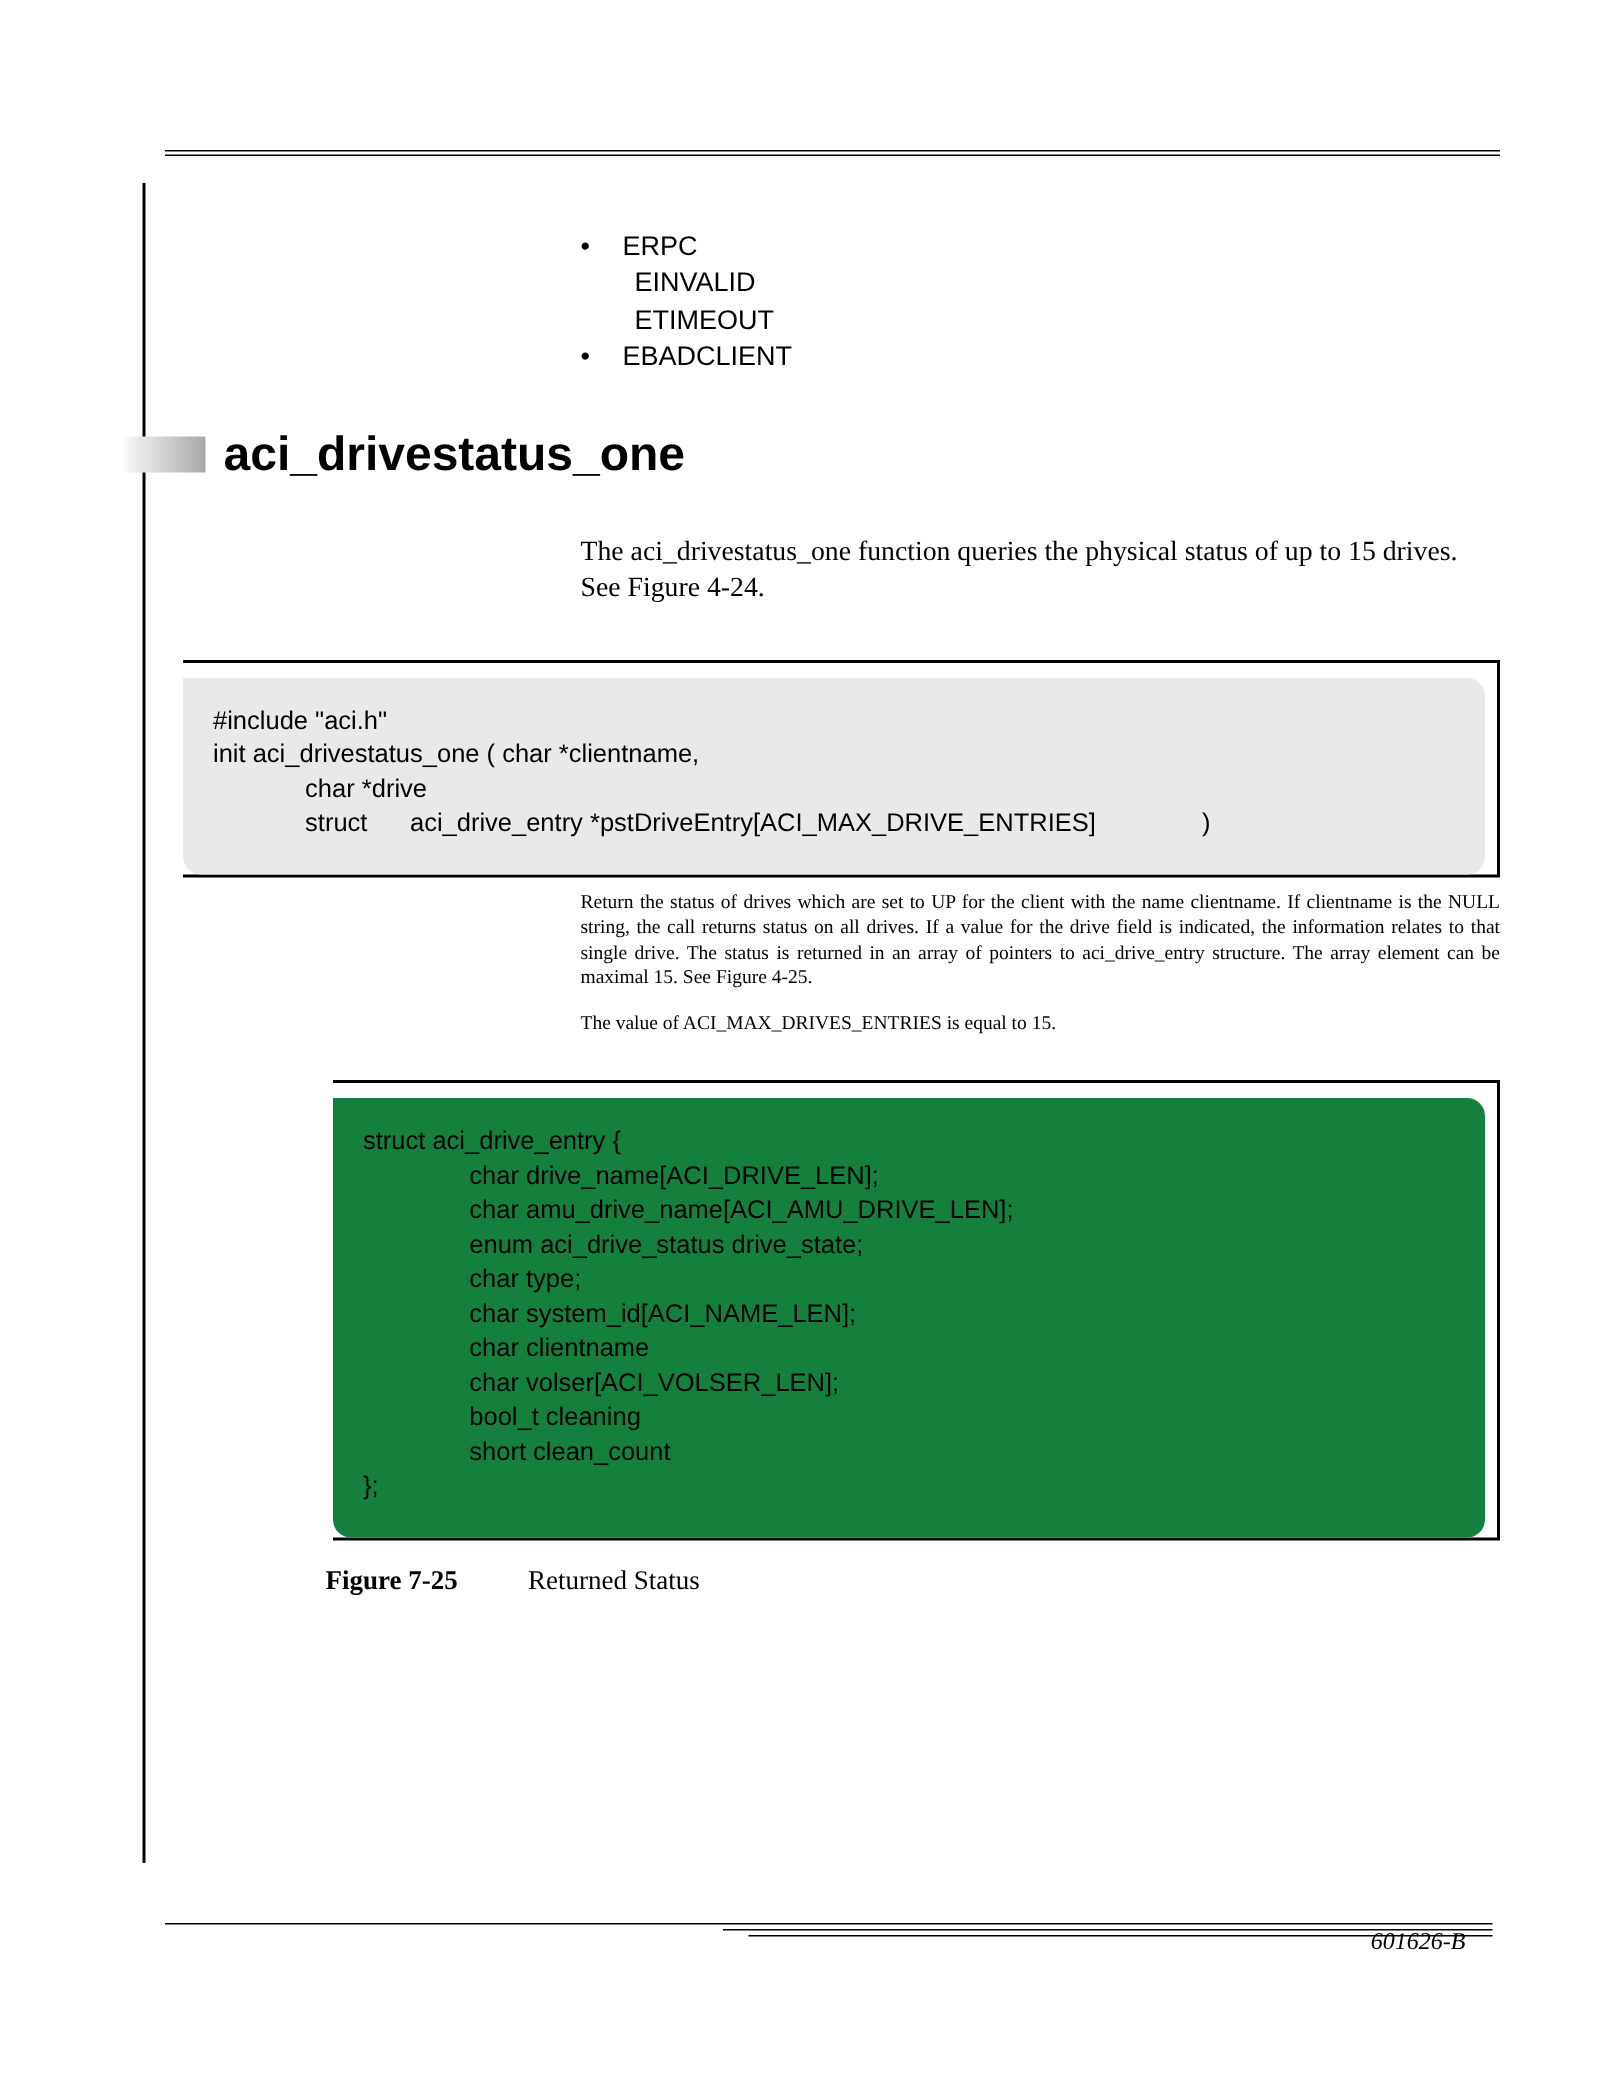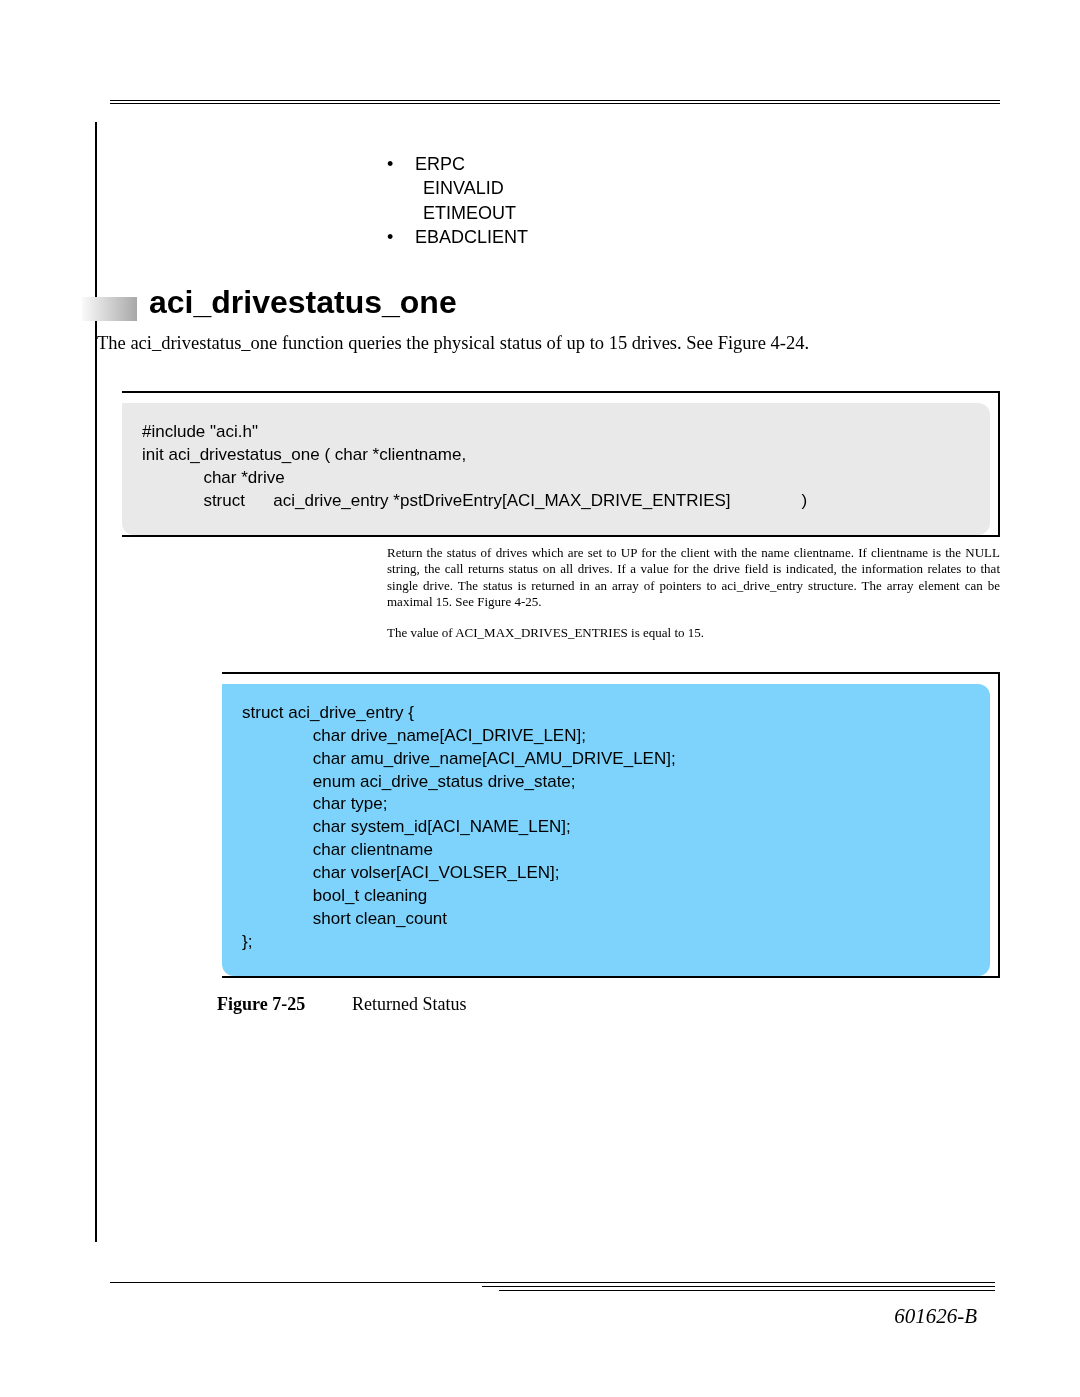--- a/index.html
+++ b/index.html
@@ -33,37 +33,38 @@
     font-family: Arial, Helvetica, sans-serif;
     font-size: 18px;
     line-height: 1.35;
     margin-bottom: 35px;
   }
   .error-list .bullet-row { display: flex; }
   .error-list .bullet { width: 28px; text-align: left; }
   .error-list .indent { margin-left: 36px; }
   .section-head {
     display: flex;
-    align-items: flex-end;
+    align-items: center;
     margin-left: -15px;
-    margin-bottom: 11px;
+    margin-bottom: 36px;
   }
   .gradient-box {
     width: 55px;
     height: 24px;
     background: linear-gradient(to right, #fafafa, #a8a8a8);
     margin-right: 12px;
     flex-shrink: 0;
   }
   .section-title {
     font-family: Arial, Helvetica, sans-serif;
     font-weight: bold;
     font-size: 32px;
   }
   .desc-para {
+    margin-left: 290px;
     font-size: 18.5px;
     line-height: 1.28;
     margin-bottom: 35px;
   }
   .code-frame {
     border-top: 2px solid #000;
     border-right: 2px solid #000;
     margin-left: 25px;
     margin-bottom: 8px;
   }
@@ -98,21 +99,21 @@
     margin-bottom: 14px;
     text-align: justify;
   }
   .code-frame2 {
     border-top: 2px solid #000;
     border-right: 2px solid #000;
     margin-left: 125px;
     margin-bottom: 8px;
   }
   .code-box2 {
-    background: #7dd3fc;
+    background: #15803d;
     border-radius: 0 12px 12px 12px;
     margin: 10px 8px 0 0;
     padding: 18px 20px 22px 20px;
     font-family: Arial, Helvetica, sans-serif;
     font-size: 17px;
     line-height: 1.35;
     white-space: pre;
     overflow: hidden;
   }
   .footer-area {
@@ -153,23 +154,23 @@
   .footer-rule3 {
     border-top: 1.5px solid #000;
     width: 56%;
     position: absolute;
     right: 0;
     top: 8px;
   }
   .doc-id {
     position: absolute;
     right: 18px;
-    top: 22px;
+    top: 4px;
     font-style: italic;
-    font-size: 21px;
+    font-size: 16px;
   }
 </style>
 </head>
 <body>
 
 <div class="page">
   <div class="top-rule"></div>
 
   <div class="content-area">
 

